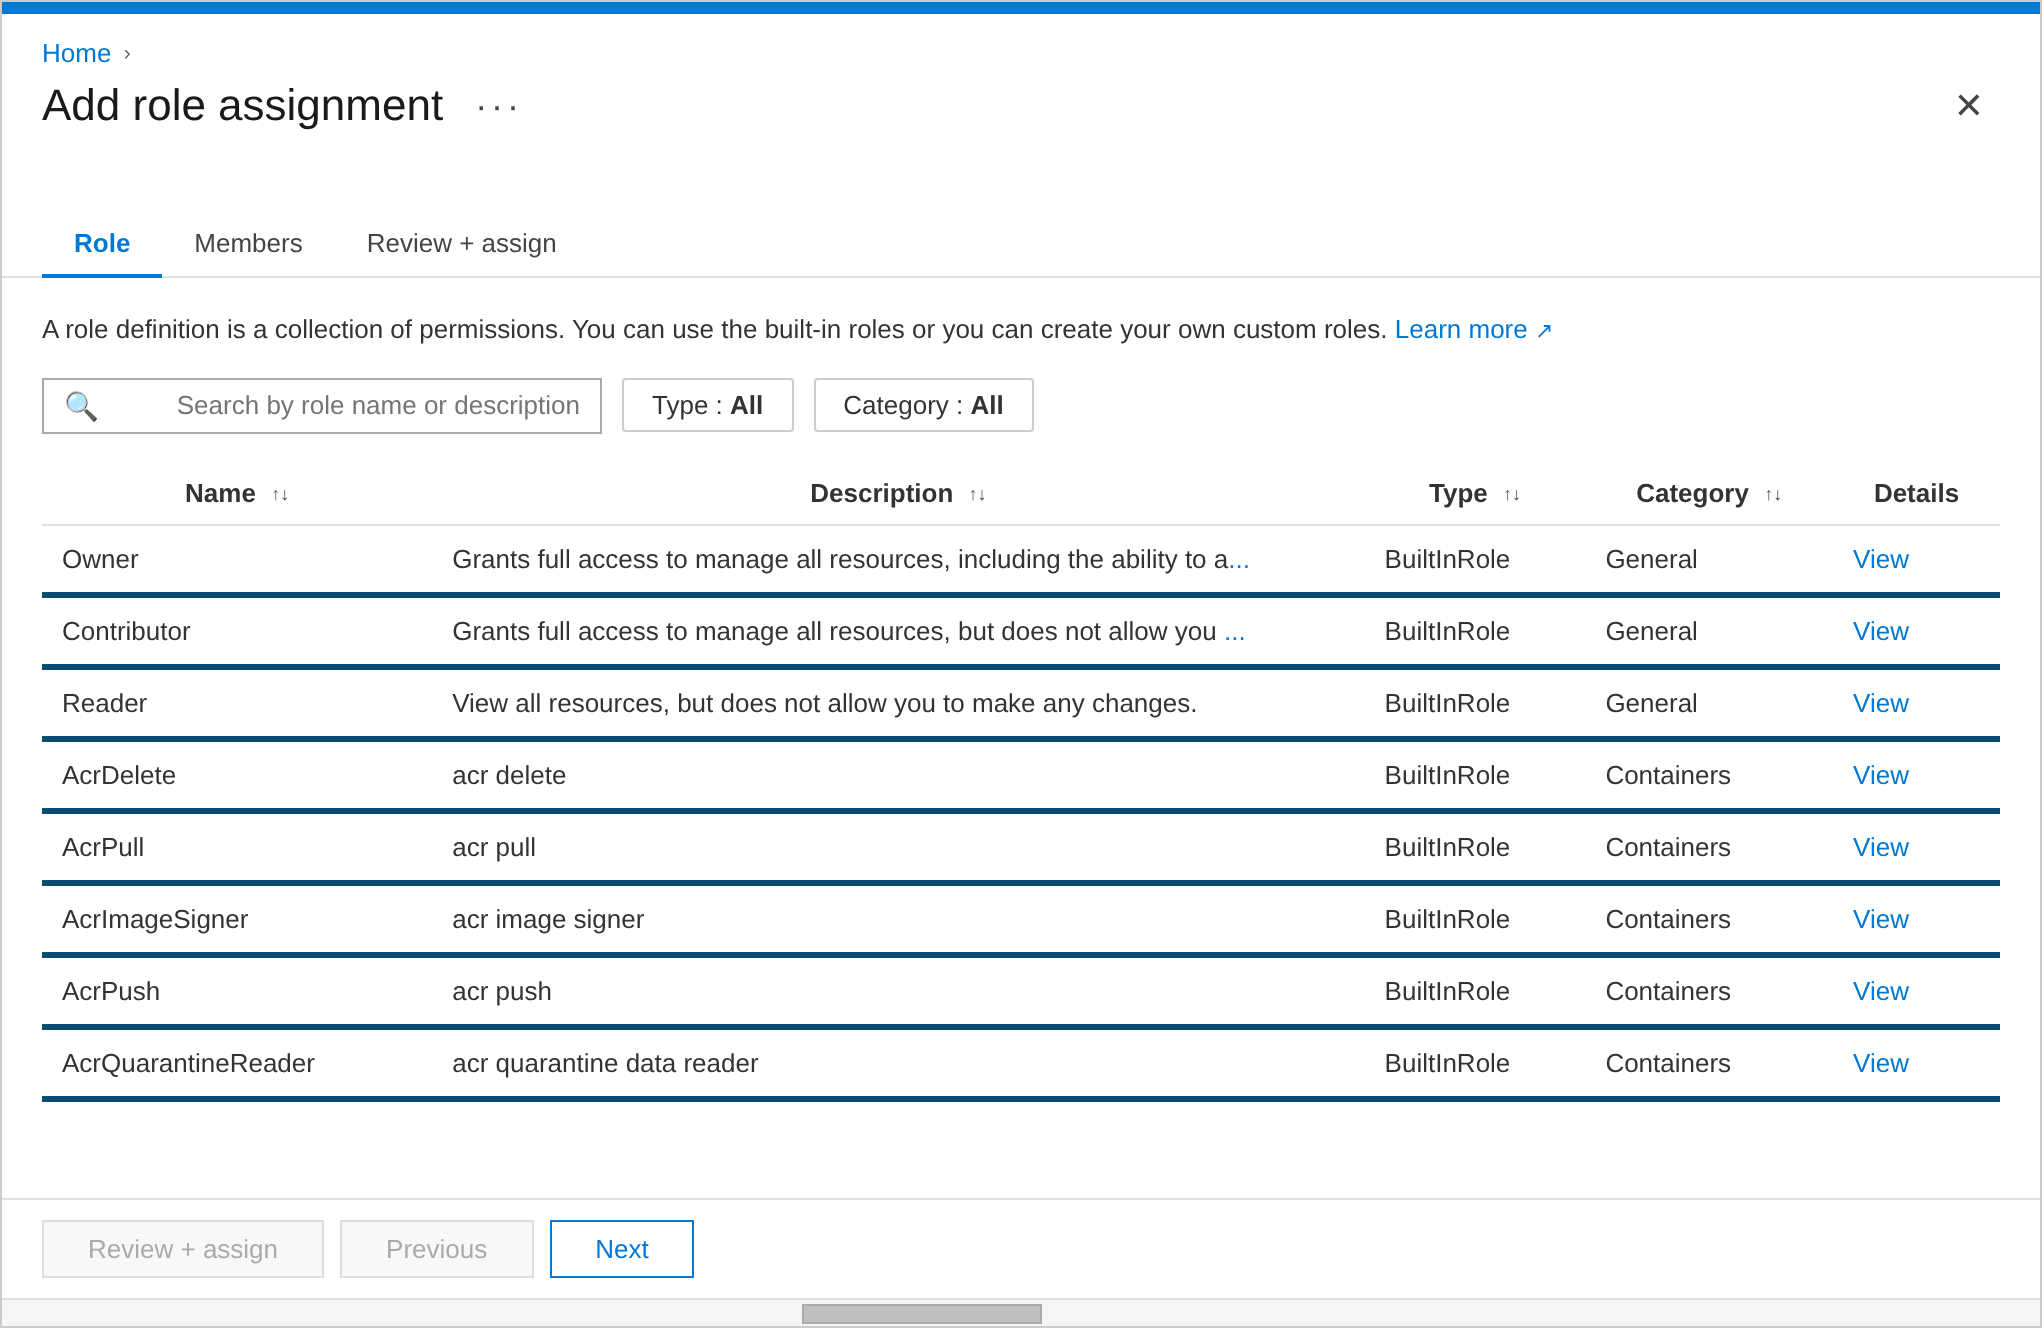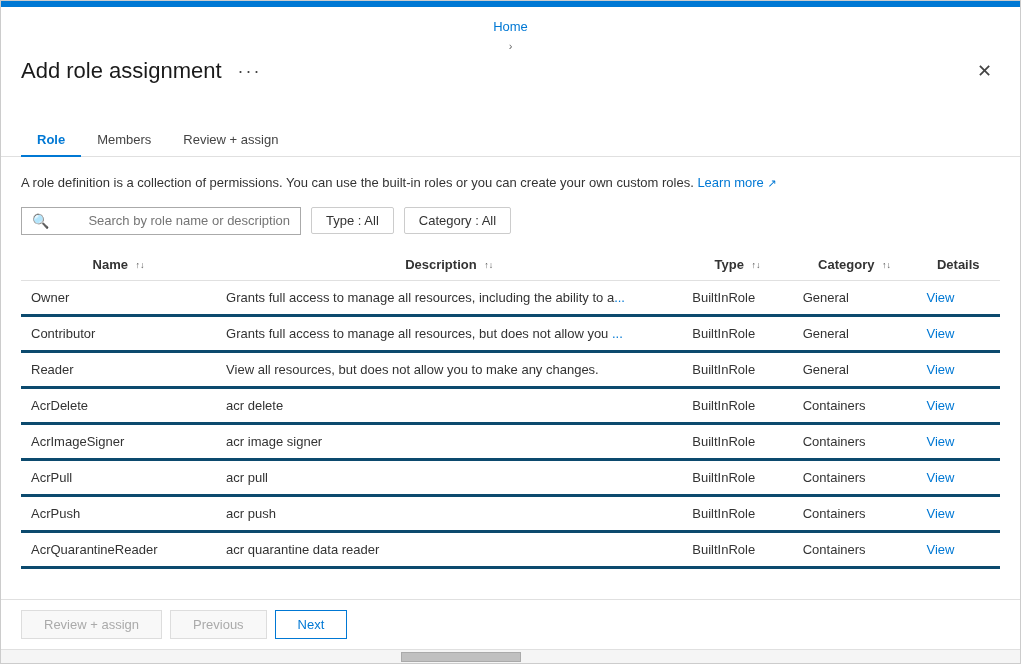--- a/index.html
+++ b/index.html
@@ -33,21 +33,20 @@
       padding: 12px 20px 0 20px;
       flex-shrink: 0;
     }
     .breadcrumb {
       font-size: 13px;
       color: #0078d4;
       margin-bottom: 6px;
       display: flex;
       align-items: center;
       gap: 6px;
-      flex-direction: column;
     }
     .breadcrumb span.sep {
       color: #666;
       font-size: 11px;
     }
     .title-row {
       display: flex;
       align-items: center;
       justify-content: space-between;
     }
@@ -144,21 +143,21 @@
     }
     .filter-pill {
       border: 1px solid #ccc;
       padding: 5px 14px;
       font-size: 13px;
       color: #333;
       background: #fff;
       cursor: pointer;
       border-radius: 2px;
     }
-    .filter-bold { font-weight: 400; }
+    .filter-bold { font-weight: 700; }
     
     .table-wrap {
       flex: 1;
       overflow: visible;
     }
     table {
       width: 100%;
       border-collapse: collapse;
       font-size: 13px;
     }
@@ -344,29 +343,29 @@
               <td><a href="#" class="td-link">View</a></td>
             </tr>
             <tr>
               <td class="td-name">AcrDelete</td>
               <td class="td-desc">acr delete</td>
               <td>BuiltInRole</td>
               <td>Containers</td>
               <td><a href="#" class="td-link">View</a></td>
             </tr>
             <tr>
+              <td class="td-name">AcrPull</td>
+              <td class="td-desc">acr pull</td>
+              <td>BuiltInRole</td>
+              <td>Containers</td>
+              <td><a href="#" class="td-link">View</a></td>
+            </tr>
+            <tr>
               <td class="td-name">AcrImageSigner</td>
               <td class="td-desc">acr image signer</td>
-              <td>BuiltInRole</td>
-              <td>Containers</td>
-              <td><a href="#" class="td-link">View</a></td>
-            </tr>
-            <tr>
-              <td class="td-name">AcrPull</td>
-              <td class="td-desc">acr pull</td>
               <td>BuiltInRole</td>
               <td>Containers</td>
               <td><a href="#" class="td-link">View</a></td>
             </tr>
             <tr>
               <td class="td-name">AcrPush</td>
               <td class="td-desc">acr push</td>
               <td>BuiltInRole</td>
               <td>Containers</td>
               <td><a href="#" class="td-link">View</a></td>

